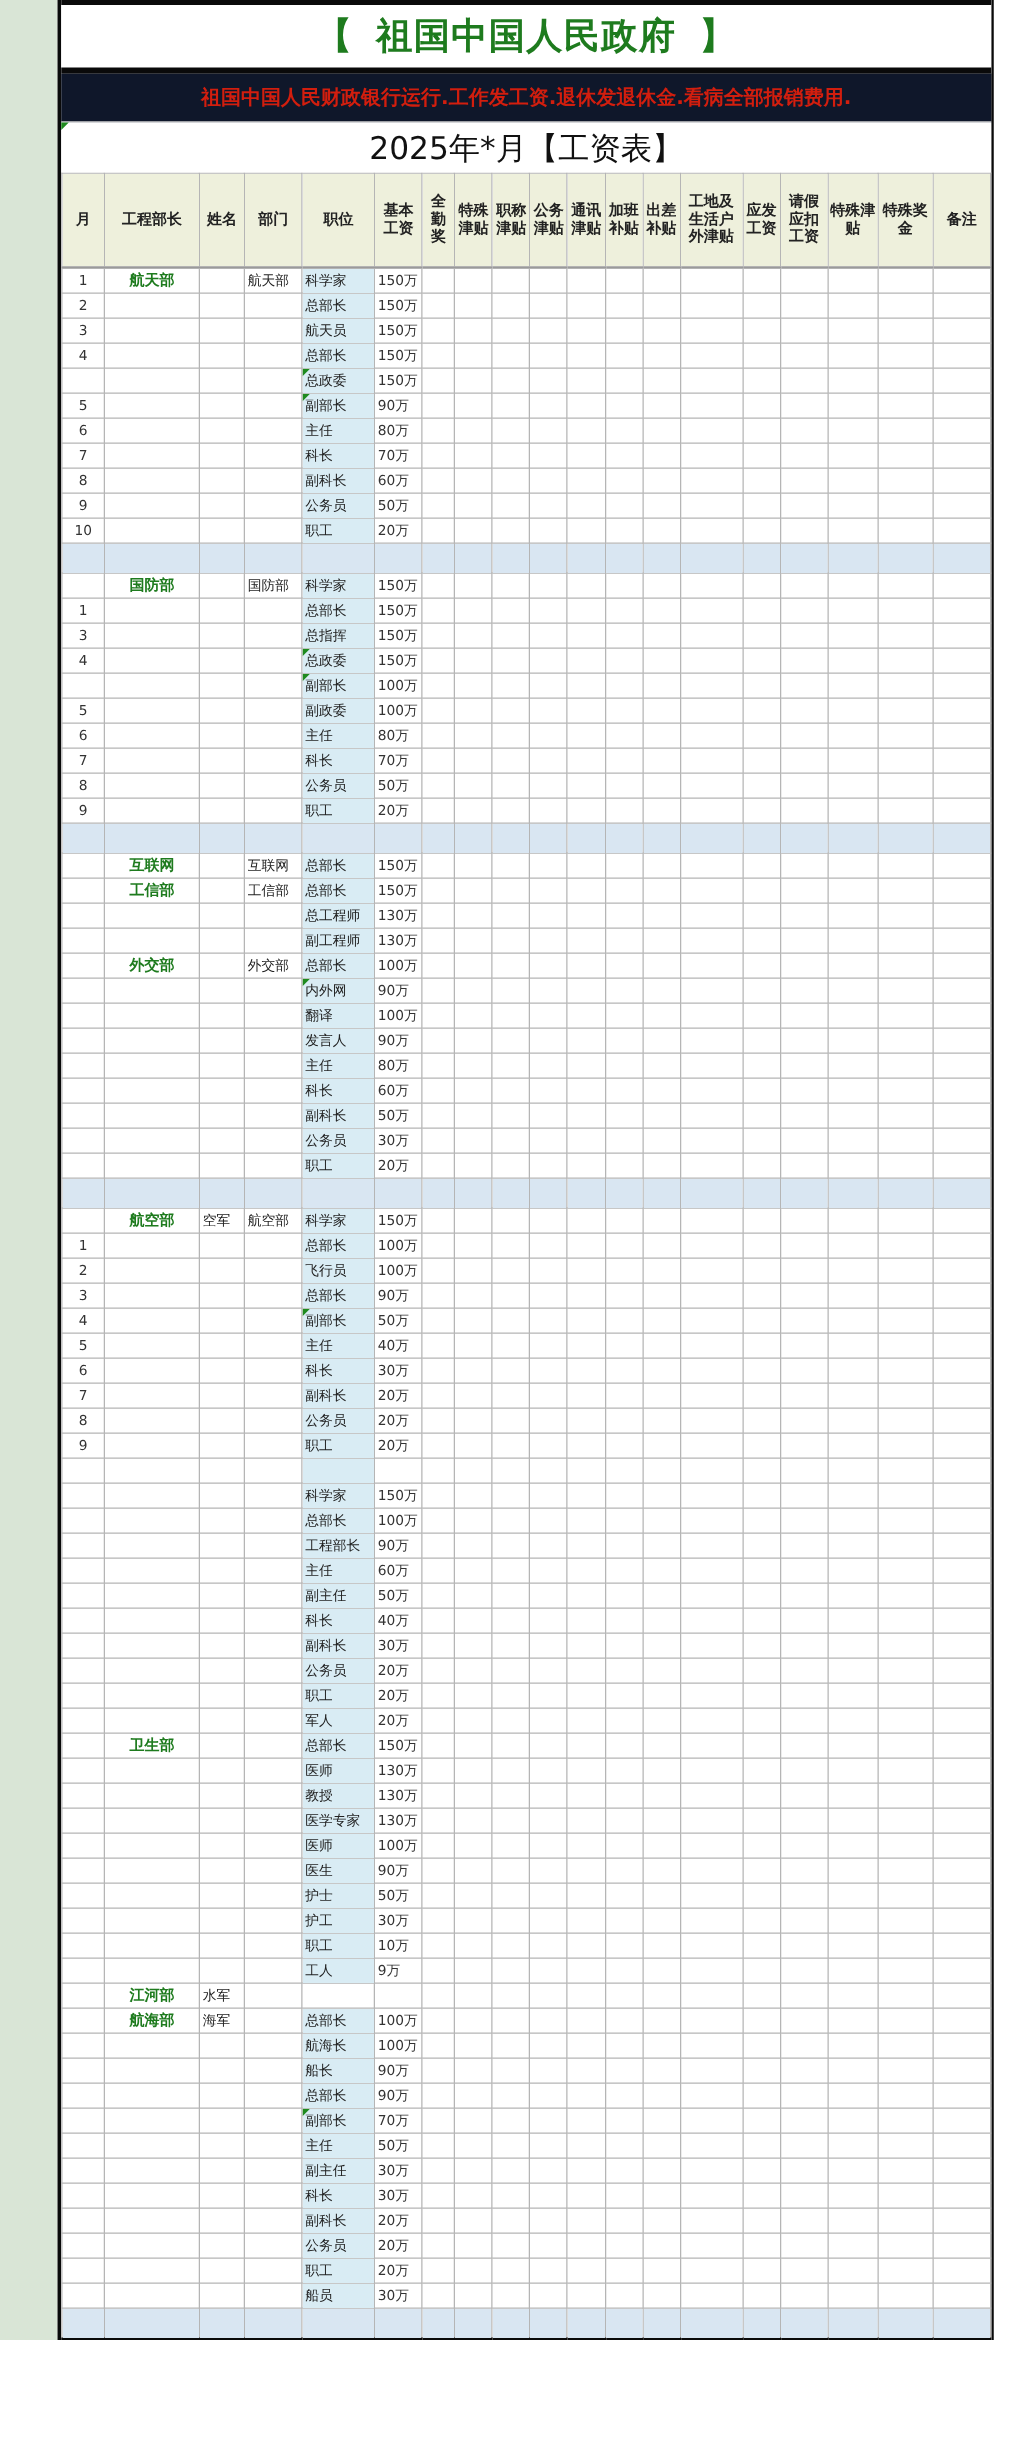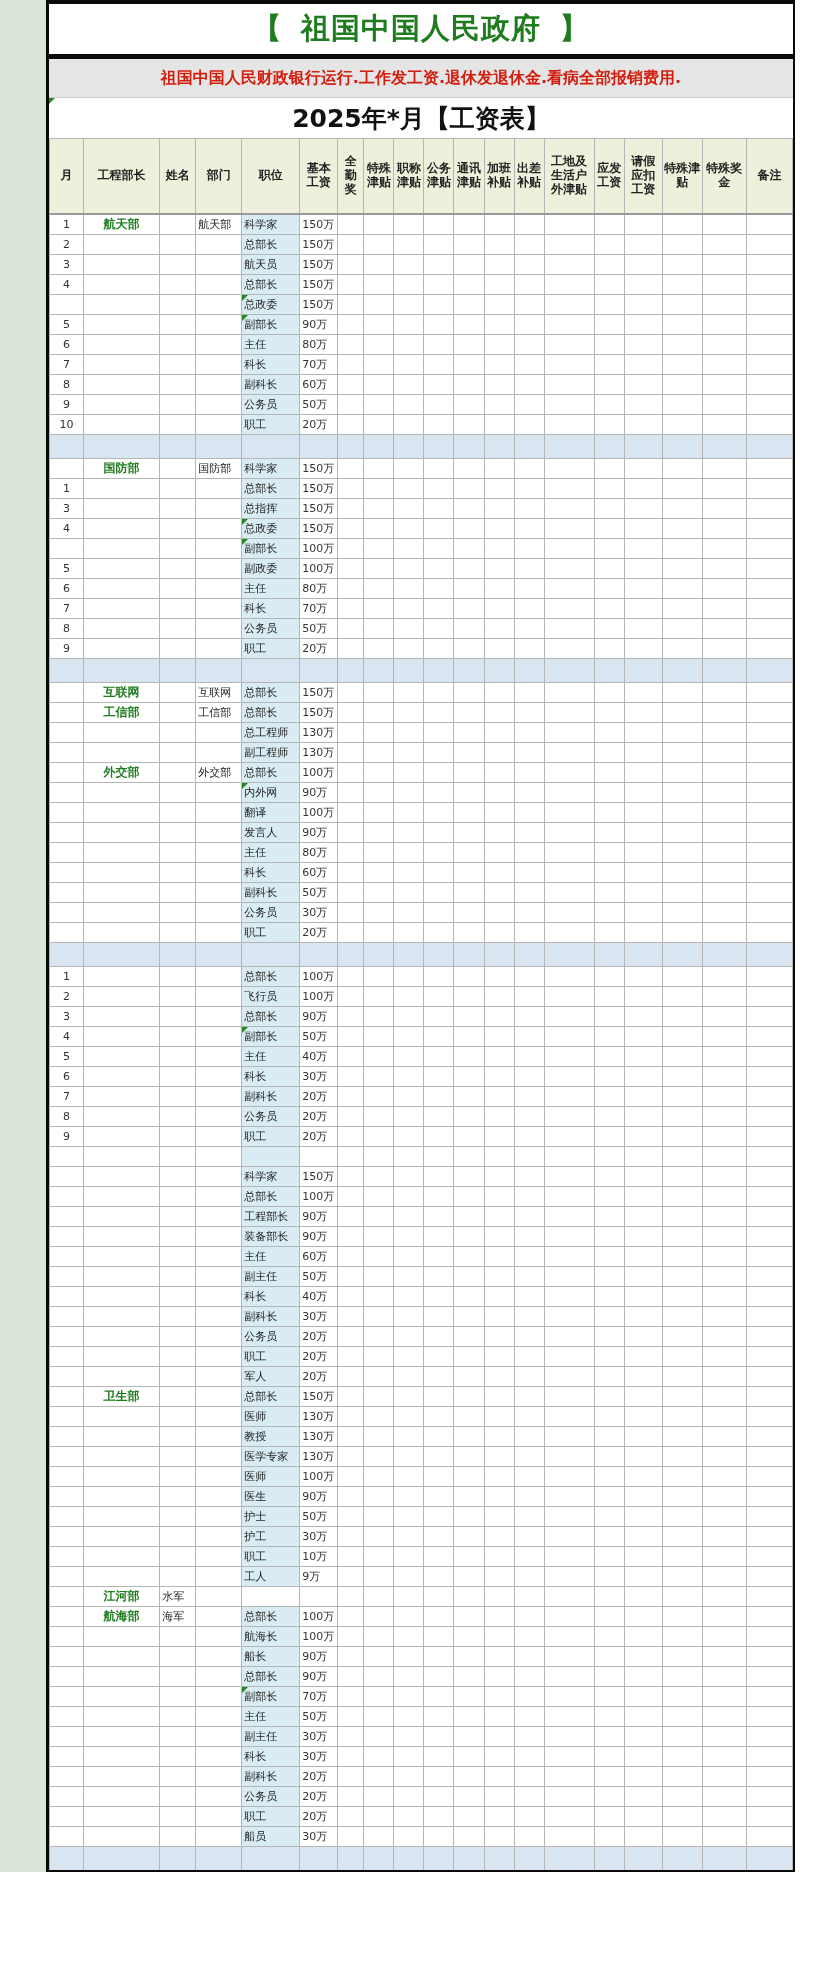--- a/index.html
+++ b/index.html
@@ -28,32 +28,32 @@
     display:flex;align-items:center;justify-content:center;
     background:#ffffff;
     font-family:Liberation Mono, monospace;
   }
   .title-row span{
     color:#1e7b1e;font-size:29px;font-weight:bold;letter-spacing:1px;
   }
   .subtitle-row{
     height:38px;
     display:flex;align-items:center;justify-content:center;
-    background:#e5e5e5;
+    background:#0f172a;
     border-bottom:1px solid #cfcfcf;
   }
   .subtitle-row span{
     color:#d21e0e;font-size:16px;font-weight:bold;
   }
   .month-row{
     height:40px;position:relative;
     display:flex;align-items:center;justify-content:center;
     background:#ffffff;
   }
-  .month-row span{color:#111;font-size:25px;font-weight:700;}
+  .month-row span{color:#111;font-size:25px;font-weight:400;}
   .corner-marker{
     position:absolute;top:0;left:0;width:0;height:0;
     border-top:6px solid #1e8a1e;border-right:6px solid transparent;
   }
   table{
     border-collapse:collapse;table-layout:fixed;width:744px;
     background:#fff;
   }
   th,td{
     border:1px solid #b5b5b5;
@@ -921,20 +921,41 @@
           <td></td>
           <td></td>
           <td></td>
           <td></td>
           <td></td>
           <td></td>
           <td></td>
           <td></td>
         </tr>
         <tr>
+          <td class="c-month"></td>
+          <td class="c-unit">航空部</td>
+          <td class="c-name">空军</td>
+          <td class="c-dept">航空部</td>
+          <td class="c-pos">科学家</td>
+          <td class="c-sal">150万</td>
+          <td></td>
+          <td></td>
+          <td></td>
+          <td></td>
+          <td></td>
+          <td></td>
+          <td></td>
+          <td></td>
+          <td></td>
+          <td></td>
+          <td></td>
+          <td></td>
+          <td></td>
+        </tr>
+        <tr>
           <td class="c-month">1</td>
           <td class="c-unit"></td>
           <td class="c-name"></td>
           <td class="c-dept"></td>
           <td class="c-pos">总部长</td>
           <td class="c-sal">100万</td>
           <td></td>
           <td></td>
           <td></td>
           <td></td>
@@ -1178,41 +1199,20 @@
           <td></td>
           <td></td>
           <td></td>
         </tr>
         <tr>
           <td class="c-month"></td>
           <td class="c-unit"></td>
           <td class="c-name"></td>
           <td class="c-dept"></td>
           <td class="c-pos">工程部长</td>
-          <td class="c-sal">90万</td>
-          <td></td>
-          <td></td>
-          <td></td>
-          <td></td>
-          <td></td>
-          <td></td>
-          <td></td>
-          <td></td>
-          <td></td>
-          <td></td>
-          <td></td>
-          <td></td>
-          <td></td>
-        </tr>
-        <tr>
-          <td class="c-month"></td>
-          <td class="c-unit"></td>
-          <td class="c-name"></td>
-          <td class="c-dept"></td>
-          <td class="c-pos">装备部长</td>
           <td class="c-sal">90万</td>
           <td></td>
           <td></td>
           <td></td>
           <td></td>
           <td></td>
           <td></td>
           <td></td>
           <td></td>
           <td></td>

